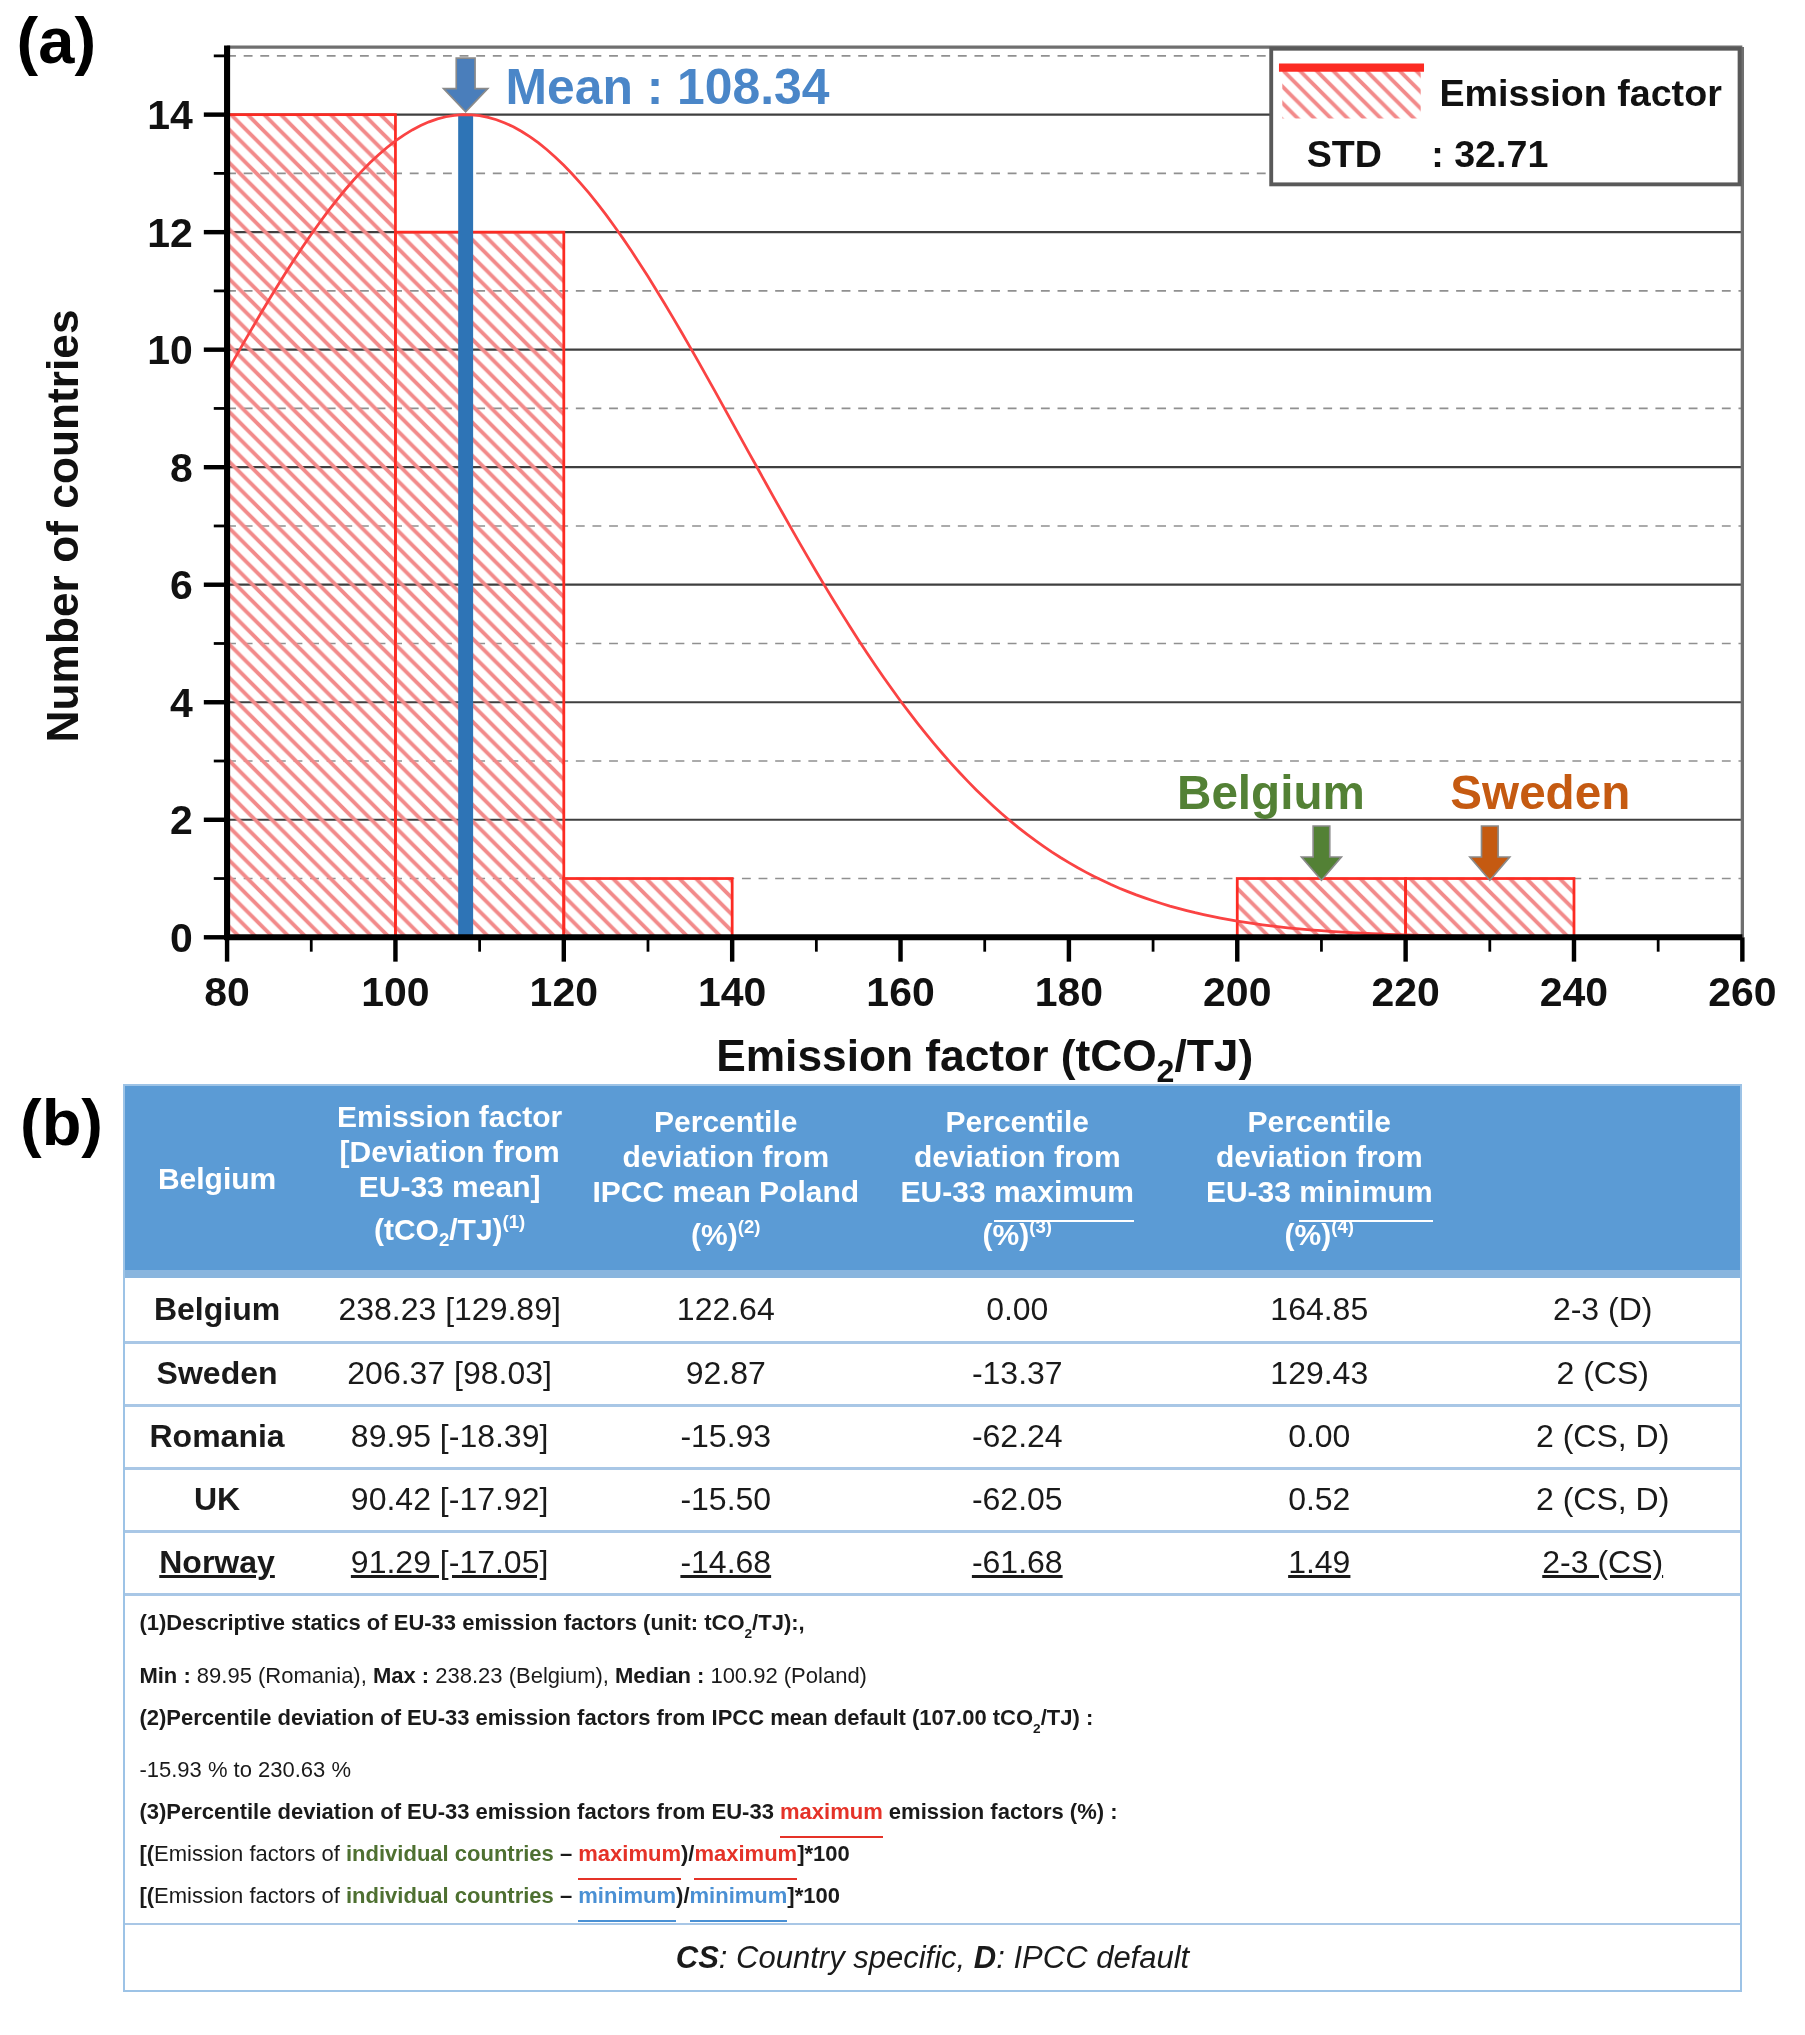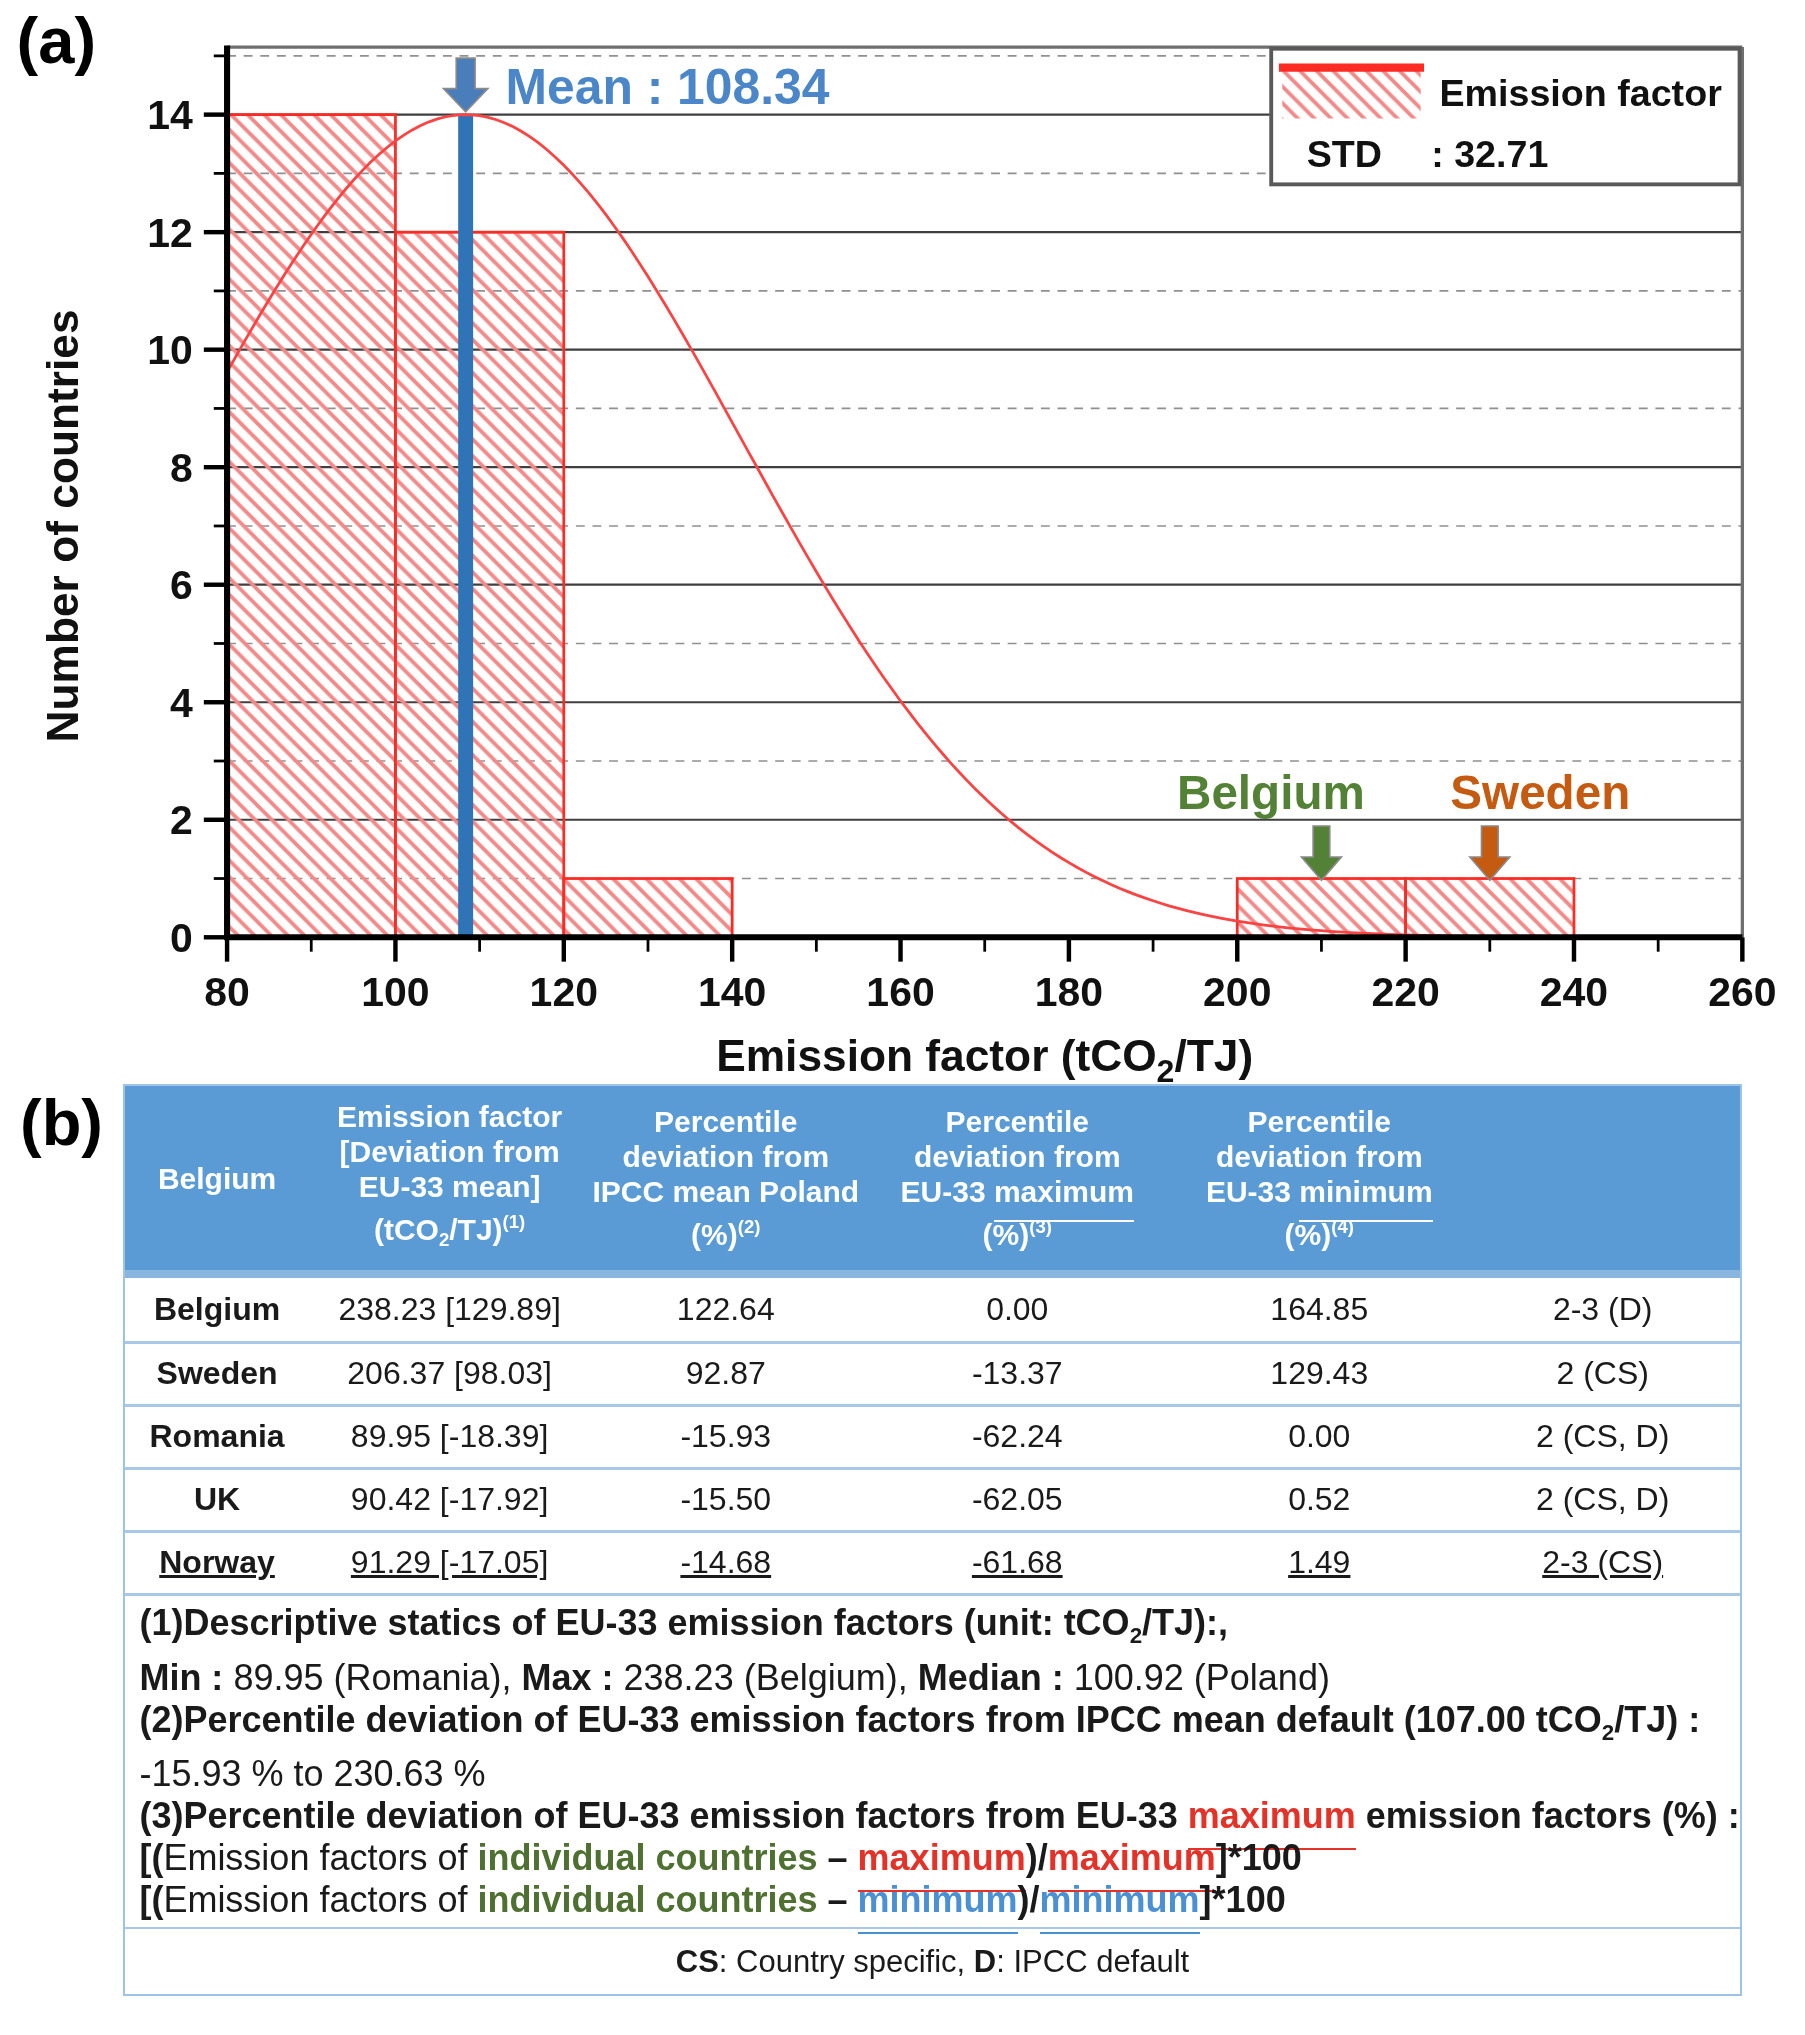--- a/index.html
+++ b/index.html
@@ -21,21 +21,21 @@
   .thead{height:184px;color:#fff;}
   .th{display:flex;flex-direction:column;justify-content:center;align-items:center;
       font-size:30px;font-weight:bold;text-align:center;}
   .hline{line-height:35px;white-space:nowrap;}
   .hstrip{height:7.8px;}
   .trow{height:63px;box-sizing:border-box;align-items:center;}
   .trow + .trow{border-top:3.3px solid #a9c7e6;}
   .td{text-align:center;font-size:32px;white-space:nowrap;}
   .td.cat{font-weight:bold;}
   .fnotes{border-top:3.3px solid #a9c7e6;padding:6.6px 16.6px 5.5px 14.4px;}
-  .fline{font-size:36px;line-height:42px;white-space:nowrap;}
+  .fline{font-size:22px;line-height:42px;white-space:nowrap;}
   .csrow{border-top:2.8px solid #a9c7e6;height:65px;line-height:65px;text-align:center;
          font-size:31px;}
   .b{font-weight:bold;}
   .u{border-bottom:2.8px solid currentColor;padding-bottom:12px;}
   .sub{font-size:62%;vertical-align:-18%;}
   .sup{font-size:62%;vertical-align:34%;}
 </style>
 </head>
 <body>
 
@@ -217,15 +217,15 @@
     </div>
     <div class="fnotes" style="border-color: rgb(169, 199, 230);">
       <div class="fline"><span class="b">(1)Descriptive statics of EU-33 emission factors (unit: tCO</span><span class="b sub">2</span><span class="b">/TJ):,</span></div>
       <div class="fline"><span class="b">Min : </span><span>89.95 (Romania), </span><span class="b">Max : </span><span>238.23 (Belgium), </span><span class="b">Median : </span><span>100.92 (Poland)</span></div>
       <div class="fline"><span class="b">(2)Percentile deviation of EU-33 emission factors from IPCC mean default (107.00 tCO</span><span class="b sub">2</span><span class="b">/TJ) :</span></div>
       <div class="fline"><span>-15.93 % to 230.63 %</span></div>
       <div class="fline"><span class="b">(3)Percentile deviation of EU-33 emission factors from EU-33 </span><span class="b u" style="color: rgb(229, 50, 40);">maximum</span><span class="b"> emission factors (%) :</span></div>
       <div class="fline"><span class="b">[(</span><span>Emission factors of </span><span class="b" style="color: rgb(78, 112, 49);">individual countries</span><span class="b"> – </span><span class="b u" style="color: rgb(229, 50, 40);">maximum</span><span class="b">)/</span><span class="b u" style="color: rgb(229, 50, 40);">maximum</span><span class="b">]*100</span></div>
       <div class="fline"><span class="b">[(</span><span>Emission factors of </span><span class="b" style="color: rgb(78, 112, 49);">individual countries</span><span class="b"> – </span><span class="b u" style="color: rgb(74, 144, 212);">minimum</span><span class="b">)/</span><span class="b u" style="color: rgb(74, 144, 212);">minimum</span><span class="b">]*100</span></div>
     </div>
-    <div class="csrow" style="border-color: rgb(169, 199, 230);"><span class="b">CS</span><span>: Country specific, </span><span class="b">D</span><span>: IPCC default</span></div>
+    <div class="csrow" style="border-color: rgb(169, 199, 230); font-style: italic;"><span class="b">CS</span><span>: Country specific, </span><span class="b">D</span><span>: IPCC default</span></div>
   </div>
 
 
 </body></html>

